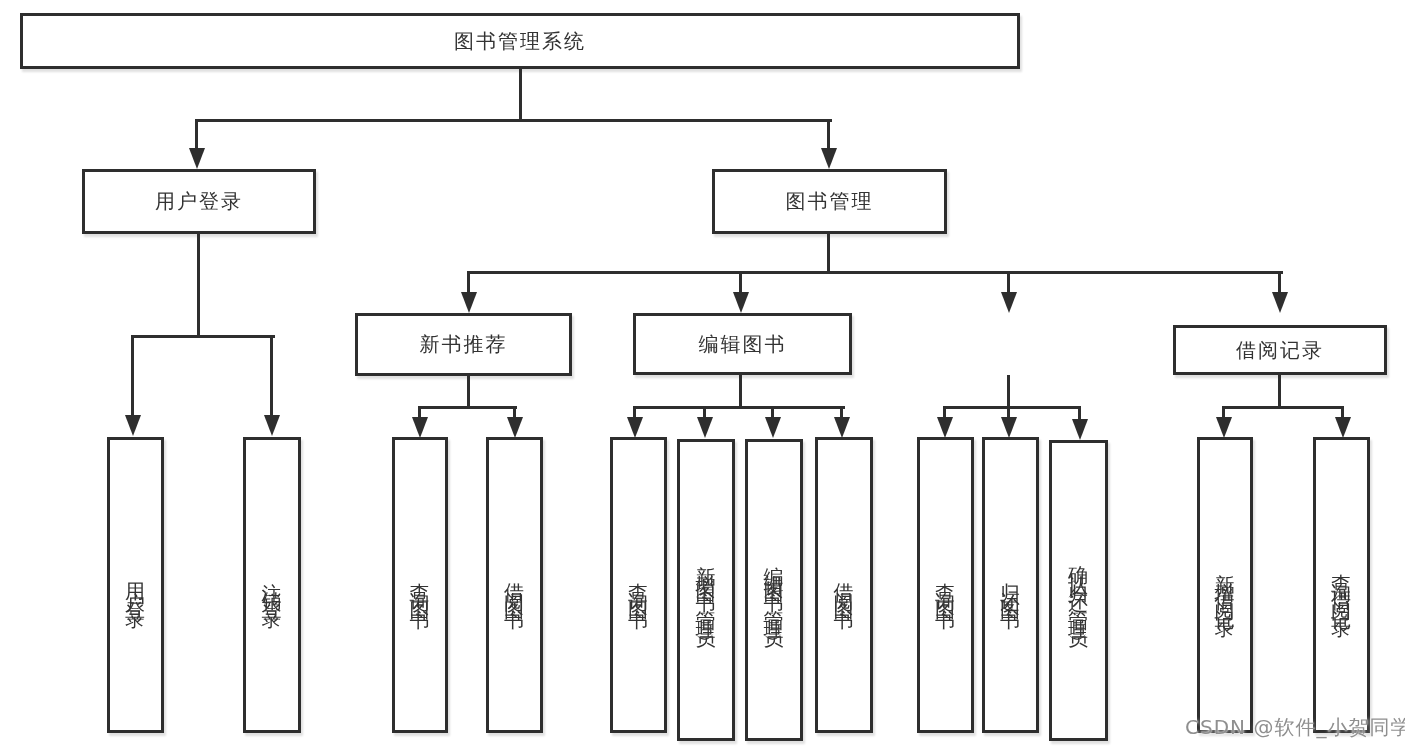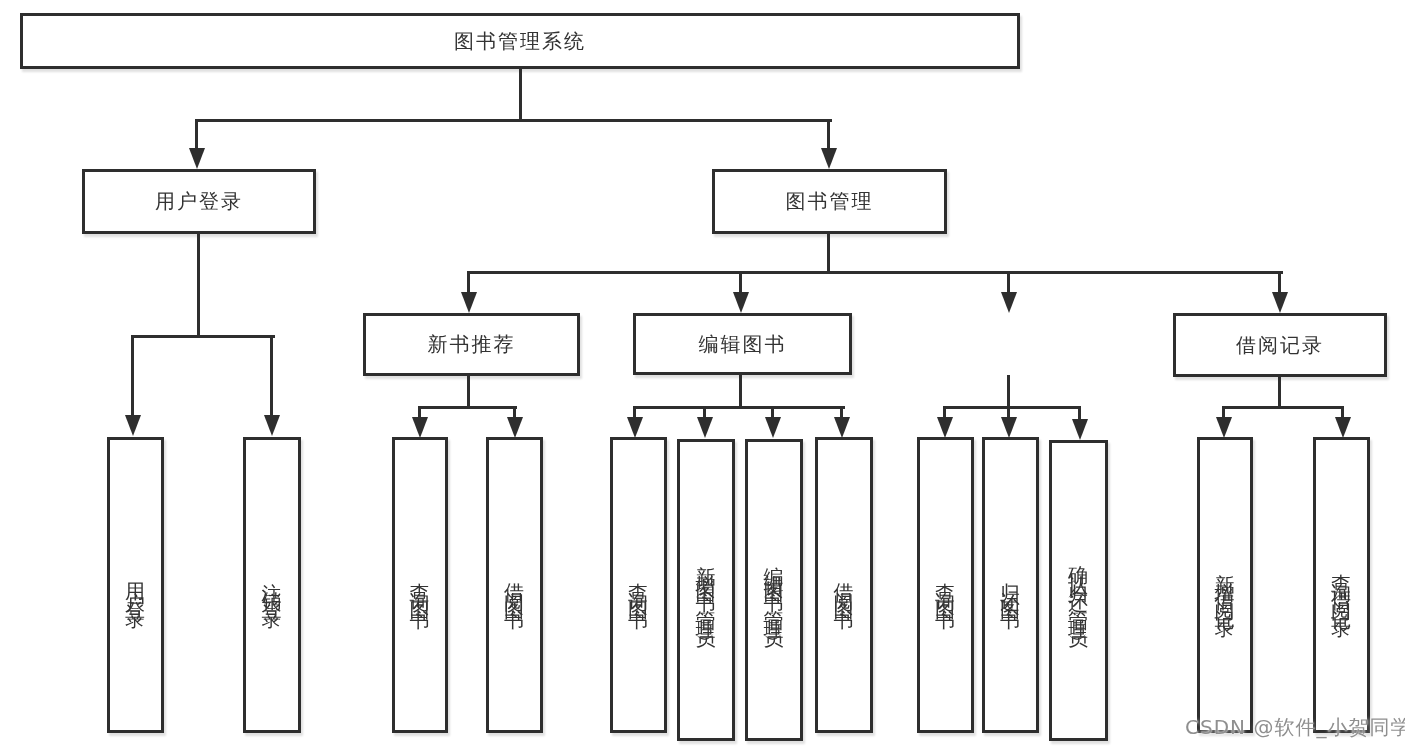--- a/index.html
+++ b/index.html
@@ -41,27 +41,27 @@
     <span>图书管理系统</span>
   </div>
 
   <div class="node h" style="left:82px;top:169px;width:234px;height:65px;">
     <span>用户登录</span>
   </div>
   <div class="node h" style="left:712px;top:169px;width:235px;height:65px;">
     <span>图书管理</span>
   </div>
 
-  <div class="node h" style="left:363px;top:313px;width:217px;height:63px;">
+  <div class="node h" style="left:355px;top:313px;width:217px;height:63px;">
     <span>新书推荐</span>
   </div>
   <div class="node h" style="left:633px;top:313px;width:219px;height:62px;">
     <span>编辑图书</span>
   </div>
-  <div class="node h" style="left:1173px;top:313px;width:214px;height:64px;">
+  <div class="node h" style="left:1173px;top:325px;width:214px;height:50px;">
     <span>借阅记录</span>
   </div>
 
   <div class="node v" style="left:107px;top:437px;width:57px;height:296px;">
     <span>用户登录</span>
   </div>
   <div class="node v" style="left:243px;top:437px;width:58px;height:296px;">
     <span>注销登录</span>
   </div>
 

